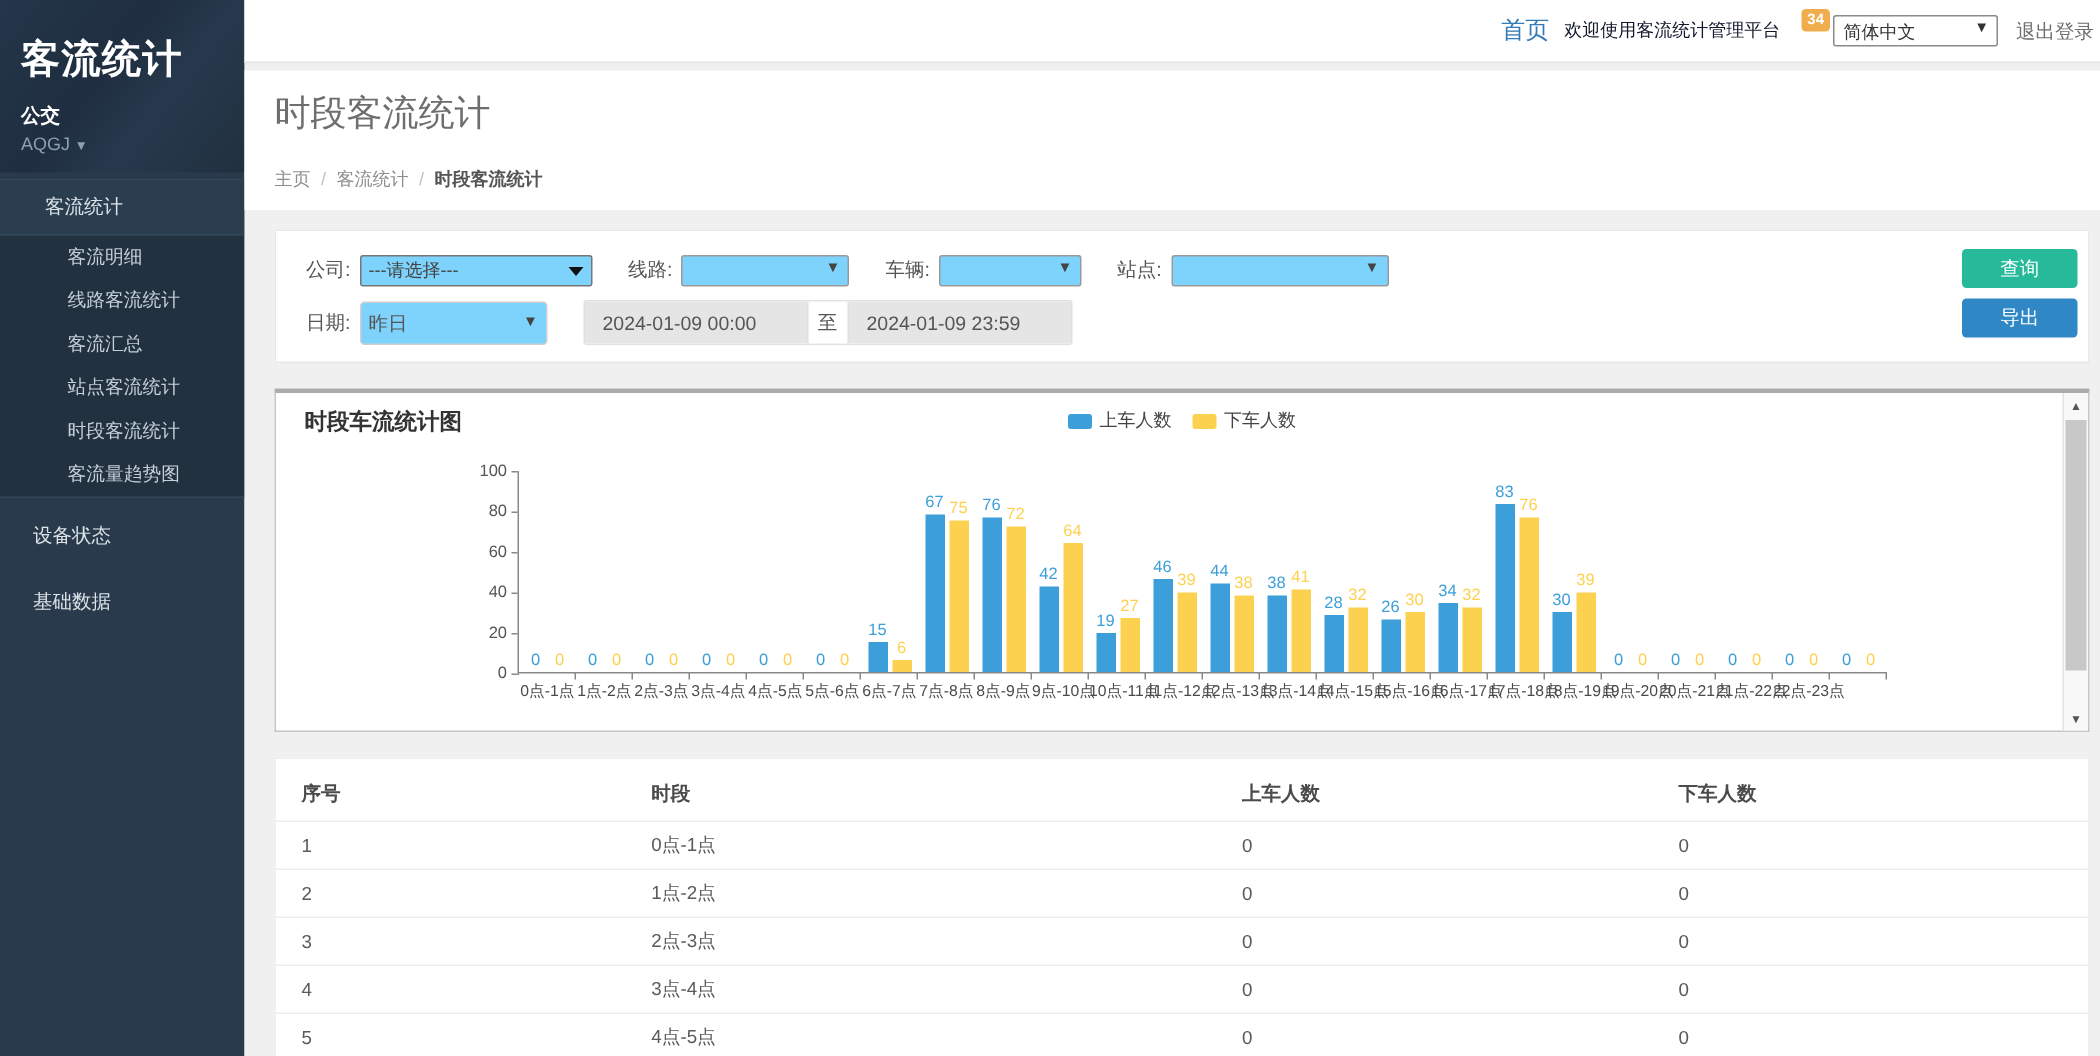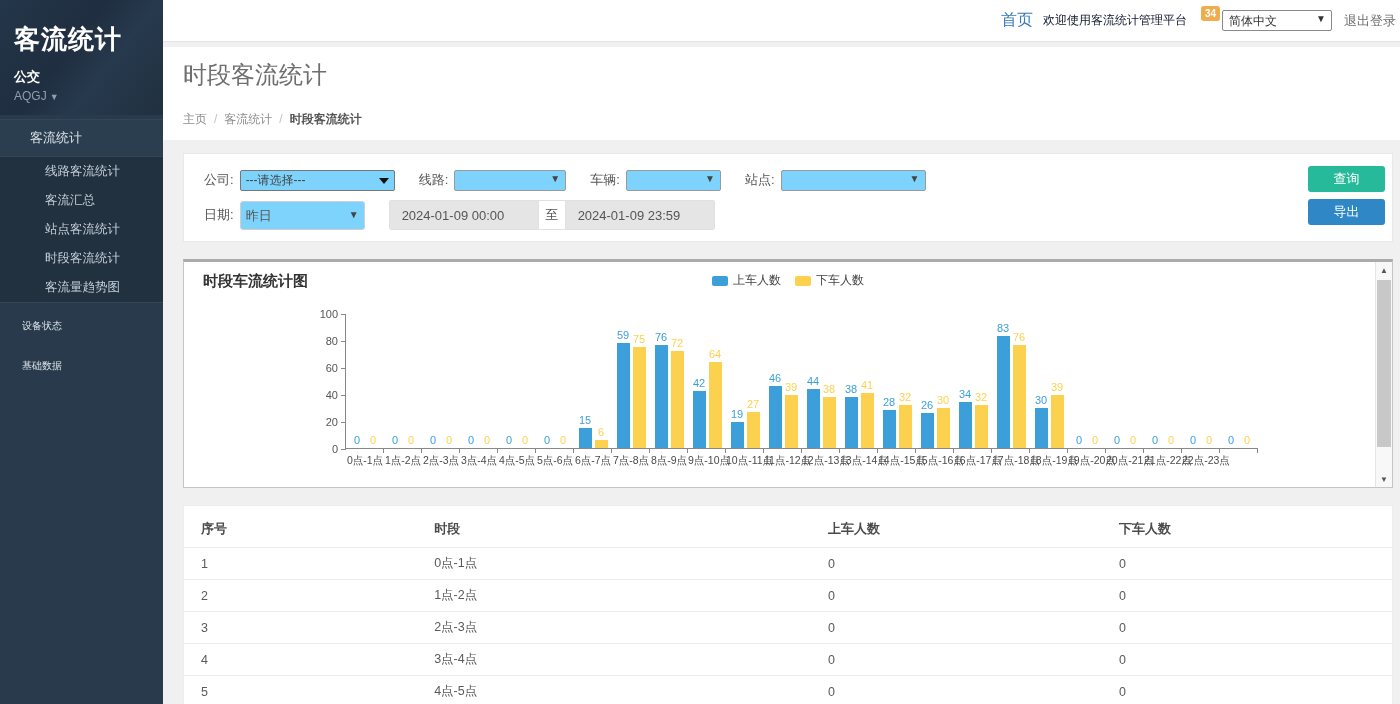--- a/index.html
+++ b/index.html
@@ -14,21 +14,21 @@
   .brand-title { font-size:26px; font-weight:bold; color:#ffffff; letter-spacing:1px; }
   .brand-org { font-size:13px; font-weight:bold; color:#ffffff; margin-top:11px; }
   .brand-user { font-size:12px; color:#8ba0af; margin-top:3px; cursor:pointer; }
   .brand-user .caret { font-size:9px; color:#8ba0af; margin-left:3px; }
   .menu { margin-top:4px; }
   .menu-group.expanded { background:#223140; border-top:1px solid #324658; border-bottom:1px solid #324658; }
   .menu-parent { padding:9px 0 9px 30px; font-size:13px; color:#dbe2e8; cursor:pointer; background:#2b3e50; }
   .menu-group.expanded .menu-parent { background:#2b3e50; border-bottom:1px solid #324658; }
   .submenu a { display:block; padding:6px 0 6px 45px; font-size:12.5px; color:#c4cfd8;
     text-decoration:none; cursor:pointer; }
-  .menu-single { padding:10px 0 10px 22px; font-size:10px; color:#dbe2e8; cursor:pointer; margin-top:6px; }
+  .menu-single { padding:10px 0 10px 22px; font-size:13px; color:#dbe2e8; cursor:pointer; margin-top:6px; }
 
   
   .main { position:absolute; left:163px; top:0; width:1237px; height:704px; background:#f0f0f0; }
   .topbar { height:42px; background:#ffffff; border-bottom:1px solid #e3e3e3;
     display:flex; align-items:center; justify-content:flex-end; padding-right:4px; }
   .topbar-home { color:#337ab7; font-size:16px; margin-right:10px; cursor:pointer; text-decoration:none; }
   .topbar-welcome { color:#0f172a; font-size:12px; margin-right:14px; }
   .topbar-badge { background:#f0ad4e; color:#fff; font-size:10px; font-weight:bold;
     border-radius:3px; padding:2px 4px; position:relative; top:-7px; margin-right:2px; }
   .lang-wrap { position:relative; margin-right:12px; }
@@ -126,20 +126,21 @@
     <div class="brand-title">客流统计</div>
     <div class="brand-org">公交</div>
     <div class="brand-user">
       <span>AQGJ</span><span class="caret">▼</span>
     </div>
   </div>
   <div class="menu" id="sidebar-menu">
       <div class="menu-group expanded">
         <div class="menu-parent">客流统计</div>
         <div class="submenu">
+          <a>客流明细</a>
           <a>线路客流统计</a>
           <a>客流汇总</a>
           <a>站点客流统计</a>
           <a>时段客流统计</a>
           <a>客流量趋势图</a>
         </div>
       </div>
       <div class="menu-single">设备状态</div>
       <div class="menu-single">基础数据</div>
     </div>
@@ -308,21 +309,21 @@
               </div>
               <div class="bar-col">
                 <div class="bar" style="height: 8.1px; background: rgb(253, 209, 80);"></div>
                 <span class="bar-label" style="bottom: 10.1px; color: rgb(253, 209, 80);">6</span>
               </div>
               <span class="xtick"></span>
             </div>
             <div class="cat-group">
               <div class="bar-col">
                 <div class="bar" style="height: 105.3px; background: rgb(61, 159, 217);"></div>
-                <span class="bar-label" style="bottom: 107.3px; color: rgb(61, 159, 217);">59</span>
+                <span class="bar-label" style="bottom: 107.3px; color: rgb(61, 159, 217);">67</span>
               </div>
               <div class="bar-col">
                 <div class="bar" style="height: 101.25px; background: rgb(253, 209, 80);"></div>
                 <span class="bar-label" style="bottom: 103.25px; color: rgb(253, 209, 80);">75</span>
               </div>
               <span class="xtick"></span>
             </div>
             <div class="cat-group">
               <div class="bar-col">
                 <div class="bar" style="height: 102.6px; background: rgb(61, 159, 217);"></div>

